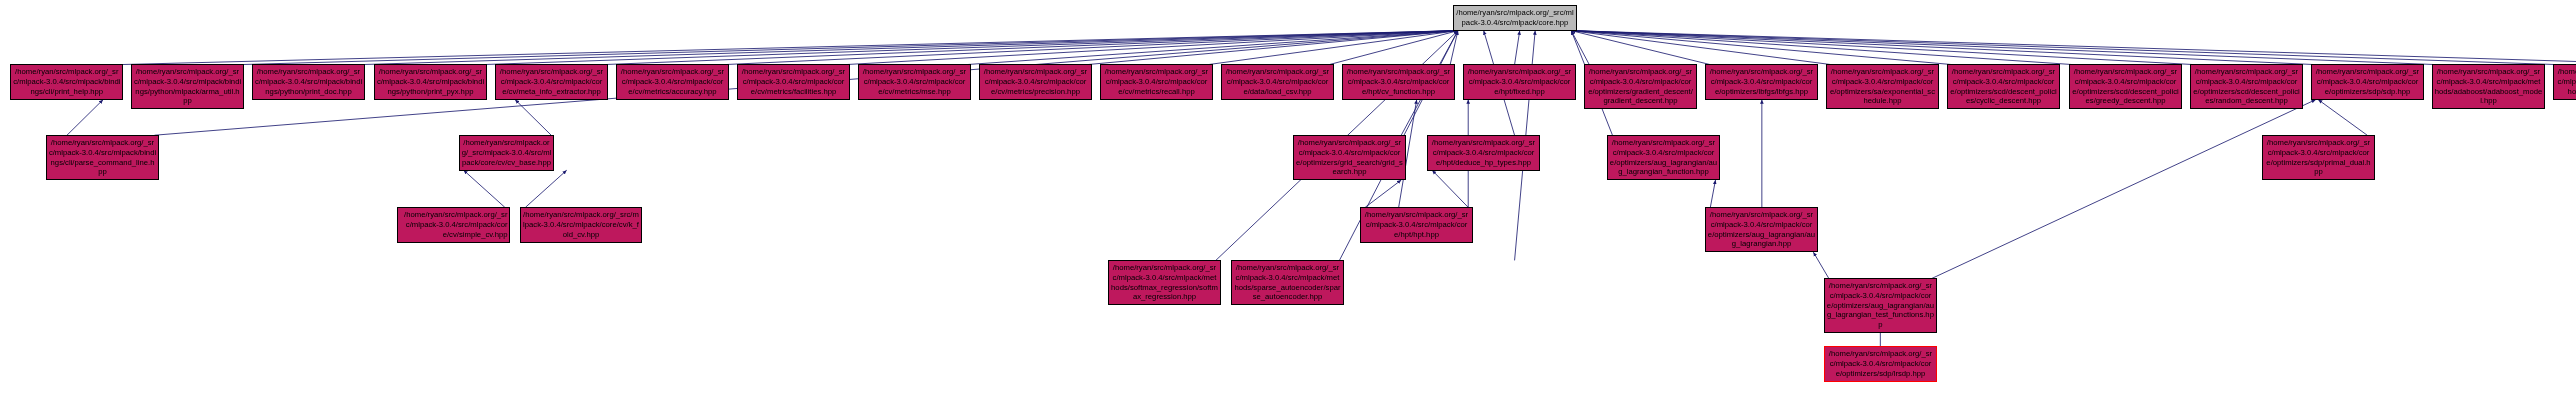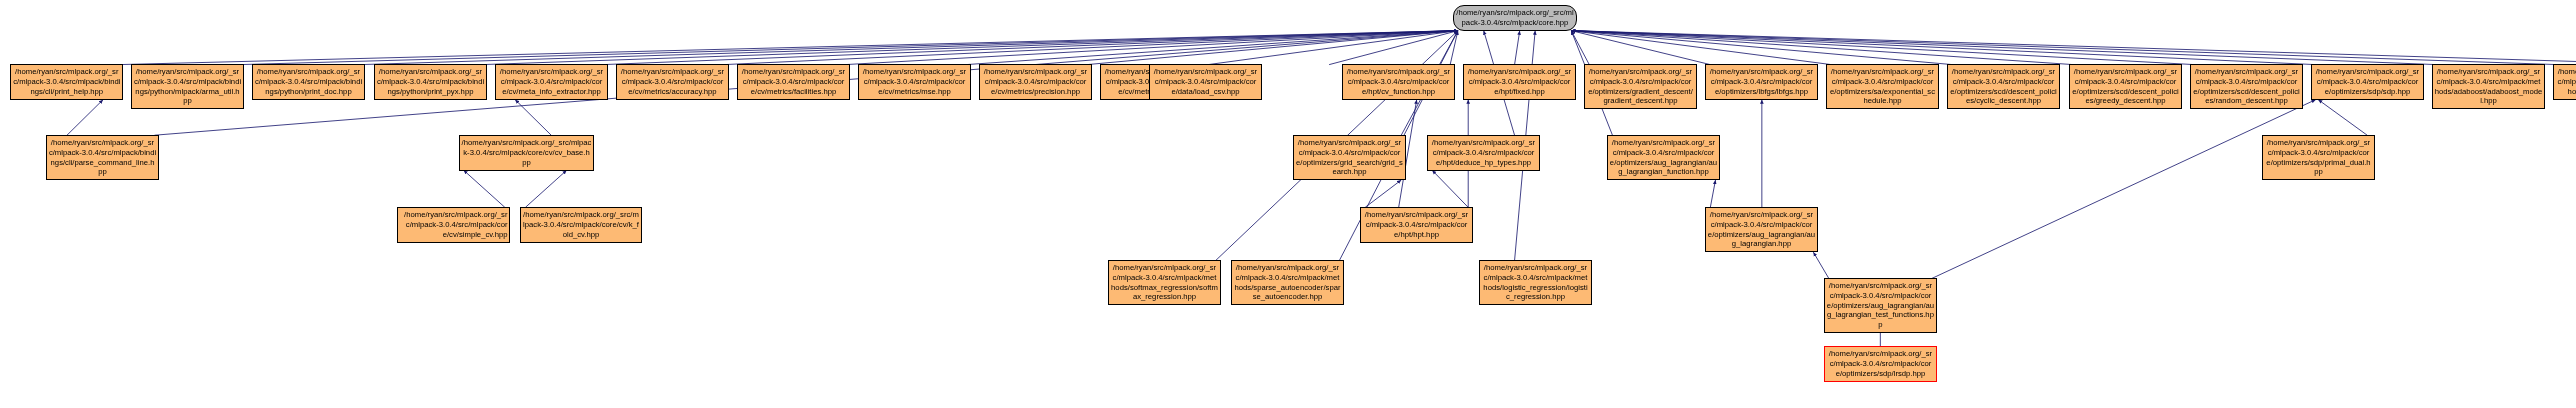--- a/index.html
+++ b/index.html
@@ -24,21 +24,21 @@
     position: absolute;
     left: 0;
     top: 0;
     width: 2837px;
     height: 409px;
     z-index: 1;
   }
   .node {
     position: absolute;
     box-sizing: border-box;
-    background: #fdba74;
+    background: #be185d;
     border: 0.5px solid #000000;
     color: #000000;
     font-size: 7.7px;
     line-height: 9.8px;
     text-align: center;
     padding: 2.1px 1.5px;
     word-break: break-all;
     cursor: pointer;
     z-index: 1;
   }
@@ -100,53 +100,52 @@
       <line x1="3550" y1="540" x2="3520" y2="489" stroke="#1a196e" stroke-width="1.6" marker-end="url(#arrow)"></line>
       <line x1="3750" y1="540" x2="4495" y2="193" stroke="#1a196e" stroke-width="1.6" marker-end="url(#arrow)"></line>
       <line x1="3650" y1="672" x2="3650" y2="627" stroke="#1a196e" stroke-width="1.6" marker-end="url(#arrow)"></line>
       <line x1="4595" y1="262" x2="4500" y2="193" stroke="#1a196e" stroke-width="1.6" marker-end="url(#arrow)"></line>
       <line x1="5300" y1="262" x2="5280" y2="212" stroke="#1a196e" stroke-width="1.6" marker-end="url(#arrow)"></line>
       <line x1="2360" y1="505" x2="2830" y2="59" stroke="#1a196e" stroke-width="1.6" marker-end="url(#arrow)"></line>
       <line x1="2600" y1="505" x2="2830" y2="59" stroke="#1a196e" stroke-width="1.6" marker-end="url(#arrow)"></line>
       <line x1="2940" y1="505" x2="2980" y2="59" stroke="#1a196e" stroke-width="1.6" marker-end="url(#arrow)"></line>
     </svg>
   <div id="node-layer">
-      <div class="node root" id="gn-core" style="left: 1453px; top: 5.2px; width: 124px; border-radius: 11px;">/home/ryan/src/mlpack.org/_src/mlpack-3.0.4/src/mlpack/core.hpp</div>
+      <div class="node root" id="gn-core" style="left: 1453px; top: 5.2px; width: 124px;">/home/ryan/src/mlpack.org/_src/mlpack-3.0.4/src/mlpack/core.hpp</div>
       <div class="node" id="gn-print_help" style="left: 10.3px; top: 64px; width: 113px;">/home/ryan/src/mlpack.org/_src/mlpack-3.0.4/src/mlpack/bindings/cli/print_help.hpp</div>
       <div class="node" id="gn-arma_util" style="left: 131px; top: 64px; width: 113px;">/home/ryan/src/mlpack.org/_src/mlpack-3.0.4/src/mlpack/bindings/python/mlpack/arma_util.hpp</div>
       <div class="node" id="gn-print_doc" style="left: 252px; top: 64px; width: 113px;">/home/ryan/src/mlpack.org/_src/mlpack-3.0.4/src/mlpack/bindings/python/print_doc.hpp</div>
       <div class="node" id="gn-print_pyx" style="left: 374px; top: 64px; width: 113px;">/home/ryan/src/mlpack.org/_src/mlpack-3.0.4/src/mlpack/bindings/python/print_pyx.hpp</div>
       <div class="node" id="gn-meta_info_extractor" style="left: 495px; top: 64px; width: 113px;">/home/ryan/src/mlpack.org/_src/mlpack-3.0.4/src/mlpack/core/cv/meta_info_extractor.hpp</div>
       <div class="node" id="gn-accuracy" style="left: 616px; top: 64px; width: 113px;">/home/ryan/src/mlpack.org/_src/mlpack-3.0.4/src/mlpack/core/cv/metrics/accuracy.hpp</div>
       <div class="node" id="gn-facilities" style="left: 737px; top: 64px; width: 113px;">/home/ryan/src/mlpack.org/_src/mlpack-3.0.4/src/mlpack/core/cv/metrics/facilities.hpp</div>
       <div class="node" id="gn-mse" style="left: 858px; top: 64px; width: 113px;">/home/ryan/src/mlpack.org/_src/mlpack-3.0.4/src/mlpack/core/cv/metrics/mse.hpp</div>
       <div class="node" id="gn-precision" style="left: 979px; top: 64px; width: 113px;">/home/ryan/src/mlpack.org/_src/mlpack-3.0.4/src/mlpack/core/cv/metrics/precision.hpp</div>
       <div class="node" id="gn-recall" style="left: 1100px; top: 64px; width: 113px;">/home/ryan/src/mlpack.org/_src/mlpack-3.0.4/src/mlpack/core/cv/metrics/recall.hpp</div>
-      <div class="node" id="gn-load_csv" style="left: 1149px; top: 64px; width: 113px;">/home/ryan/src/mlpack.org/_src/mlpack-3.0.4/src/mlpack/core/data/load_csv.hpp</div>
+      <div class="node" id="gn-load_csv" style="left: 1221px; top: 64px; width: 113px;">/home/ryan/src/mlpack.org/_src/mlpack-3.0.4/src/mlpack/core/data/load_csv.hpp</div>
       <div class="node" id="gn-cv_function" style="left: 1342px; top: 64px; width: 113px;">/home/ryan/src/mlpack.org/_src/mlpack-3.0.4/src/mlpack/core/hpt/cv_function.hpp</div>
       <div class="node" id="gn-fixed" style="left: 1463px; top: 64px; width: 113px;">/home/ryan/src/mlpack.org/_src/mlpack-3.0.4/src/mlpack/core/hpt/fixed.hpp</div>
       <div class="node" id="gn-gradient_descent" style="left: 1584px; top: 64px; width: 113px;">/home/ryan/src/mlpack.org/_src/mlpack-3.0.4/src/mlpack/core/optimizers/gradient_descent/gradient_descent.hpp</div>
       <div class="node" id="gn-lbfgs" style="left: 1705px; top: 64px; width: 113px;">/home/ryan/src/mlpack.org/_src/mlpack-3.0.4/src/mlpack/core/optimizers/lbfgs/lbfgs.hpp</div>
       <div class="node" id="gn-exponential_schedule" style="left: 1826px; top: 64px; width: 113px;">/home/ryan/src/mlpack.org/_src/mlpack-3.0.4/src/mlpack/core/optimizers/sa/exponential_schedule.hpp</div>
       <div class="node" id="gn-cyclic_descent" style="left: 1947px; top: 64px; width: 113px;">/home/ryan/src/mlpack.org/_src/mlpack-3.0.4/src/mlpack/core/optimizers/scd/descent_policies/cyclic_descent.hpp</div>
       <div class="node" id="gn-greedy_descent" style="left: 2069px; top: 64px; width: 113px;">/home/ryan/src/mlpack.org/_src/mlpack-3.0.4/src/mlpack/core/optimizers/scd/descent_policies/greedy_descent.hpp</div>
       <div class="node" id="gn-random_descent" style="left: 2190px; top: 64px; width: 113px;">/home/ryan/src/mlpack.org/_src/mlpack-3.0.4/src/mlpack/core/optimizers/scd/descent_policies/random_descent.hpp</div>
       <div class="node" id="gn-sdp" style="left: 2311px; top: 64px; width: 113px;">/home/ryan/src/mlpack.org/_src/mlpack-3.0.4/src/mlpack/core/optimizers/sdp/sdp.hpp</div>
       <div class="node" id="gn-adaboost_model" style="left: 2432px; top: 64px; width: 113px;">/home/ryan/src/mlpack.org/_src/mlpack-3.0.4/src/mlpack/methods/adaboost/adaboost_model.hpp</div>
       <div class="node" id="gn-ann_layer" style="left: 2553px; top: 64px; width: 113px;">/home/ryan/src/mlpack.org/_src/mlpack-3.0.4/src/mlpack/methods/ann/layer/layer.hpp</div>
       <div class="node" id="gn-parse_command_line" style="left: 46px; top: 135px; width: 113px;">/home/ryan/src/mlpack.org/_src/mlpack-3.0.4/src/mlpack/bindings/cli/parse_command_line.hpp</div>
-      <div class="node" id="gn-cv_base" style="left: 459px; top: 135px; width: 135px;">/home/ryan/src/mlpack.org/_src/mlpack-3.0.4/src/mlpack/core/cv/cv_base.hpp</div>
+      <div class="node" id="gn-cv_base" style="left: 459px; top: 135px; width: 95px;">/home/ryan/src/mlpack.org/_src/mlpack-3.0.4/src/mlpack/core/cv/cv_base.hpp</div>
       <div class="node" id="gn-grid_search" style="left: 1293px; top: 135px; width: 113px;">/home/ryan/src/mlpack.org/_src/mlpack-3.0.4/src/mlpack/core/optimizers/grid_search/grid_search.hpp</div>
       <div class="node" id="gn-deduce_hp_types" style="left: 1427px; top: 135px; width: 113px;">/home/ryan/src/mlpack.org/_src/mlpack-3.0.4/src/mlpack/core/hpt/deduce_hp_types.hpp</div>
       <div class="node" id="gn-aug_lagrangian_function" style="left: 1607px; top: 135px; width: 113px;">/home/ryan/src/mlpack.org/_src/mlpack-3.0.4/src/mlpack/core/optimizers/aug_lagrangian/aug_lagrangian_function.hpp</div>
       <div class="node" id="gn-primal_dual" style="left: 2262px; top: 135px; width: 113px;">/home/ryan/src/mlpack.org/_src/mlpack-3.0.4/src/mlpack/core/optimizers/sdp/primal_dual.hpp</div>
       <div class="node" id="gn-simple_cv" style="left: 397px; top: 207px; width: 113px; text-align: right;">/home/ryan/src/mlpack.org/_src/mlpack-3.0.4/src/mlpack/core/cv/simple_cv.hpp</div>
       <div class="node" id="gn-k_fold_cv" style="left: 520px; top: 207px; width: 122px;">/home/ryan/src/mlpack.org/_src/mlpack-3.0.4/src/mlpack/core/cv/k_fold_cv.hpp</div>
       <div class="node" id="gn-hpt" style="left: 1360px; top: 207px; width: 113px;">/home/ryan/src/mlpack.org/_src/mlpack-3.0.4/src/mlpack/core/hpt/hpt.hpp</div>
       <div class="node" id="gn-aug_lagrangian" style="left: 1705px; top: 207px; width: 113px;">/home/ryan/src/mlpack.org/_src/mlpack-3.0.4/src/mlpack/core/optimizers/aug_lagrangian/aug_lagrangian.hpp</div>
       <div class="node" id="gn-softmax_regression_function" style="left: 1108px; top: 260px; width: 113px;">/home/ryan/src/mlpack.org/_src/mlpack-3.0.4/src/mlpack/methods/softmax_regression/softmax_regression.hpp</div>
       <div class="node" id="gn-sparse_autoencoder_function" style="left: 1231px; top: 260px; width: 113px;">/home/ryan/src/mlpack.org/_src/mlpack-3.0.4/src/mlpack/methods/sparse_autoencoder/sparse_autoencoder.hpp</div>
-      <div class="node" id="gn-logistic_regression_function" style="left: 1479px; top: 260px; width: 113px;">/home/ryan/src/mlpack.org/_src/mlpack-3.0.4/src/mlpack/methods/logistic_regression/logistic_regression.hpp</div>
       <div class="node" id="gn-lrsdp_function" style="left: 1824px; top: 278px; width: 113px;">/home/ryan/src/mlpack.org/_src/mlpack-3.0.4/src/mlpack/core/optimizers/aug_lagrangian/aug_lagrangian_test_functions.hpp</div>
       <div class="node truncated" id="gn-lrsdp" style="left: 1824px; top: 346px; width: 113px;">/home/ryan/src/mlpack.org/_src/mlpack-3.0.4/src/mlpack/core/optimizers/sdp/lrsdp.hpp</div>
     </div>
 </div>
 
 
 </body></html>

